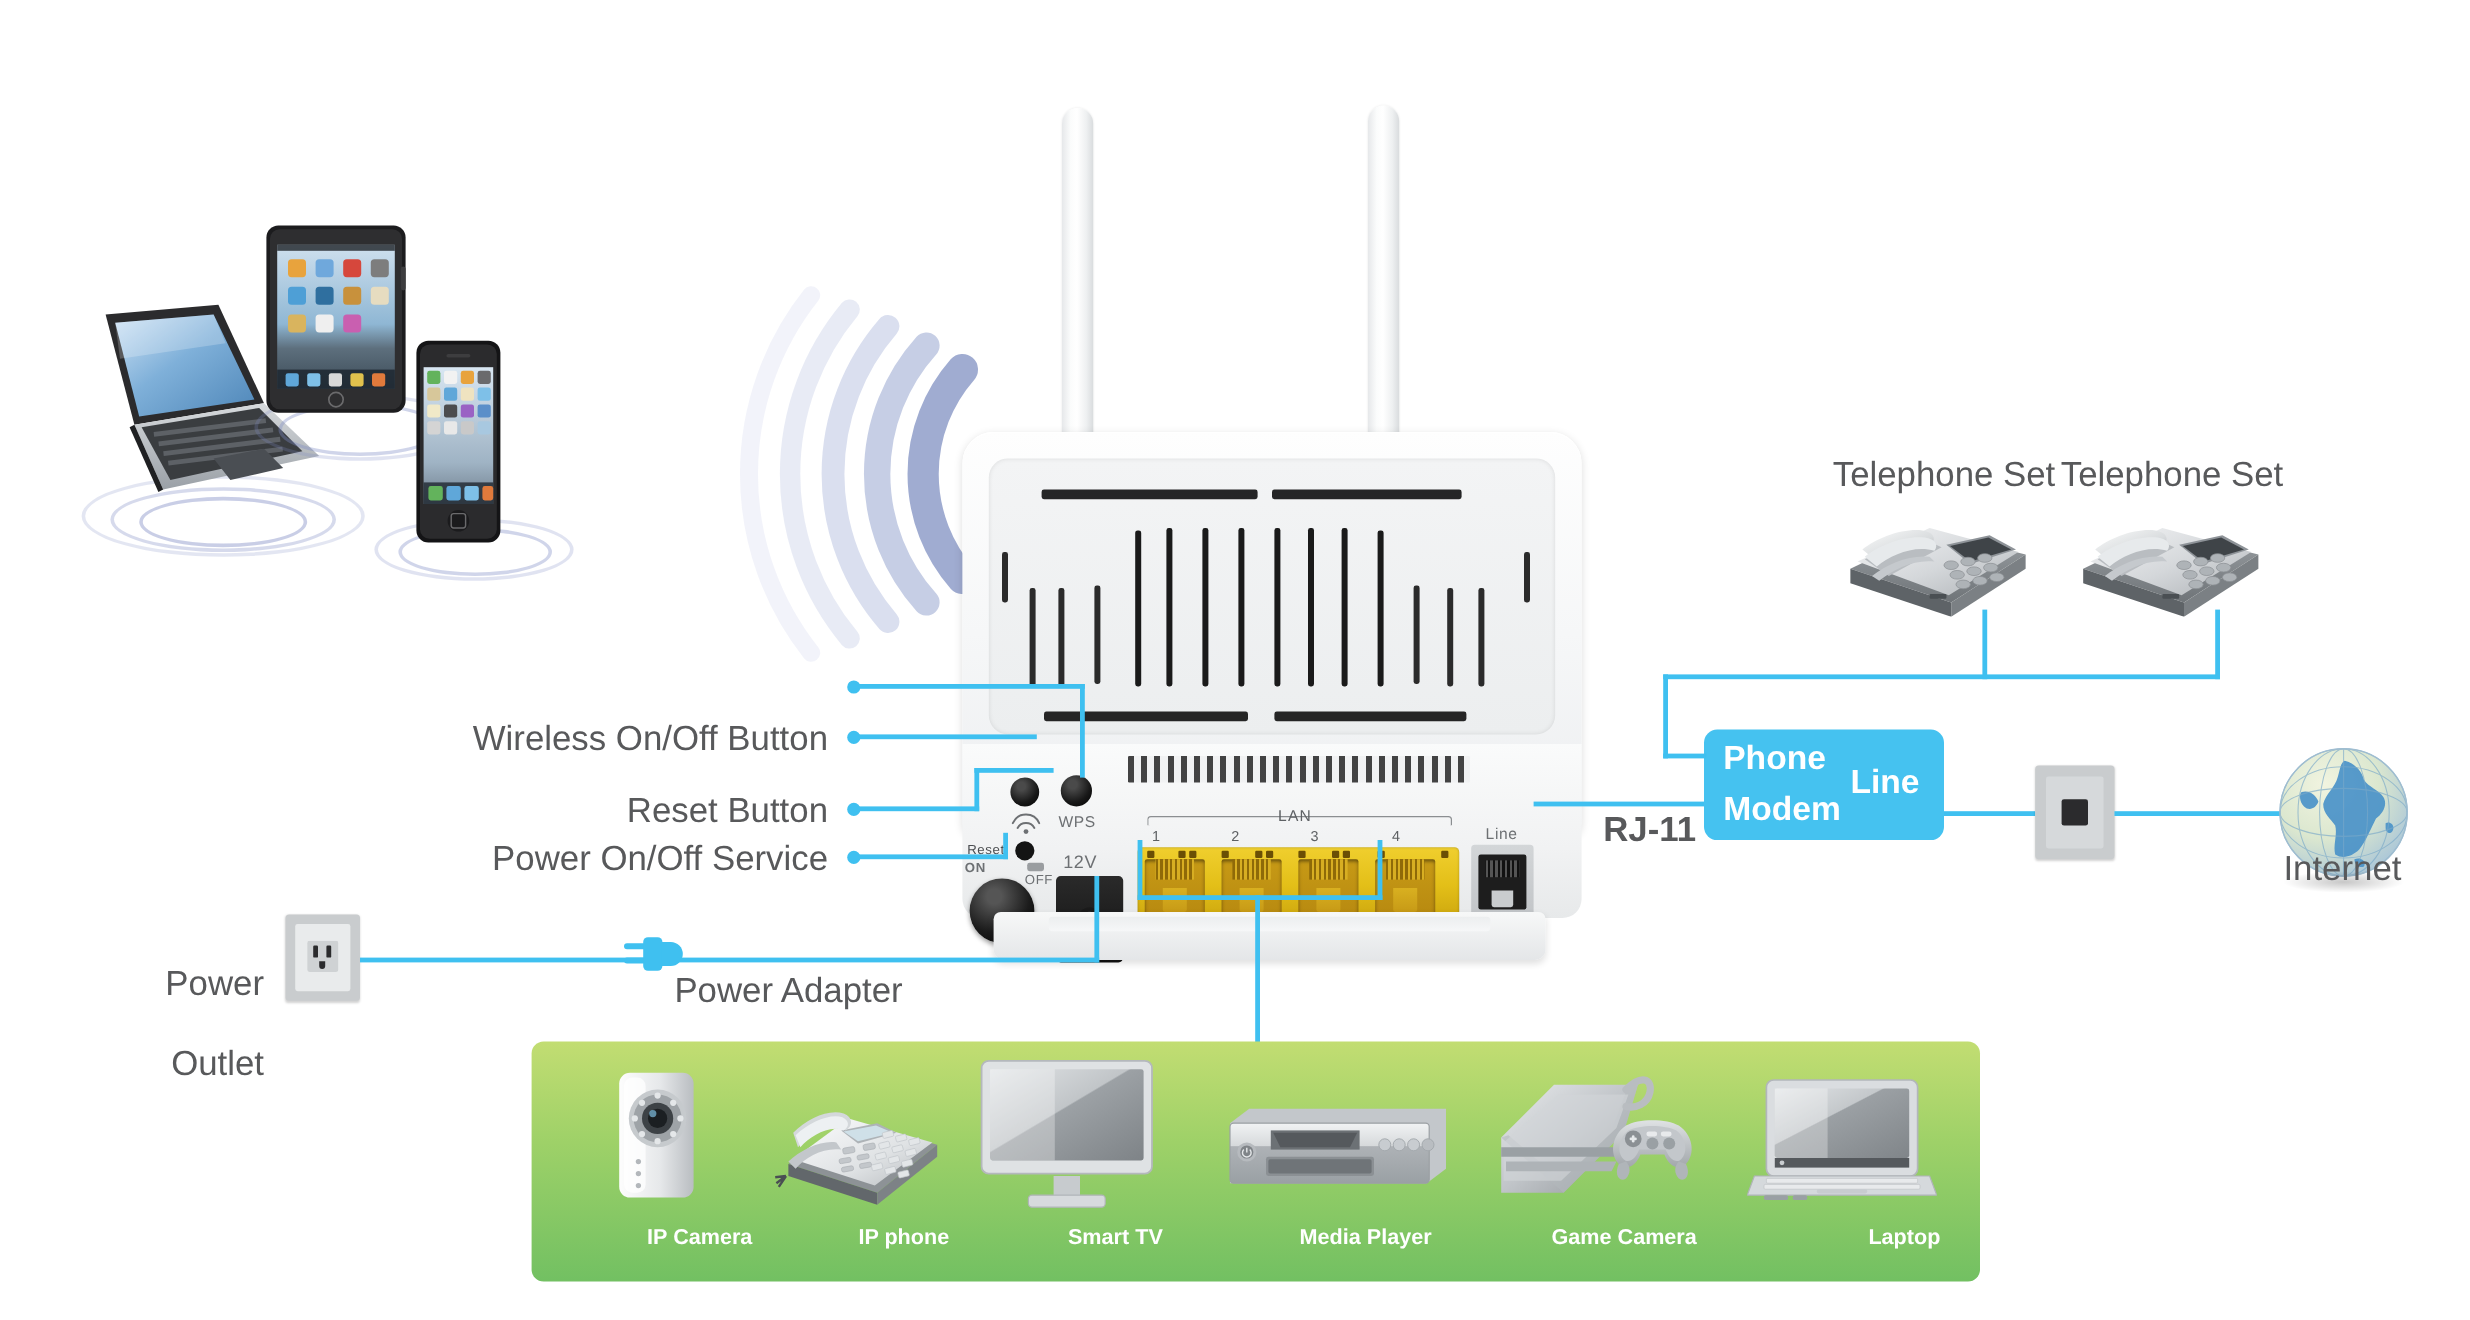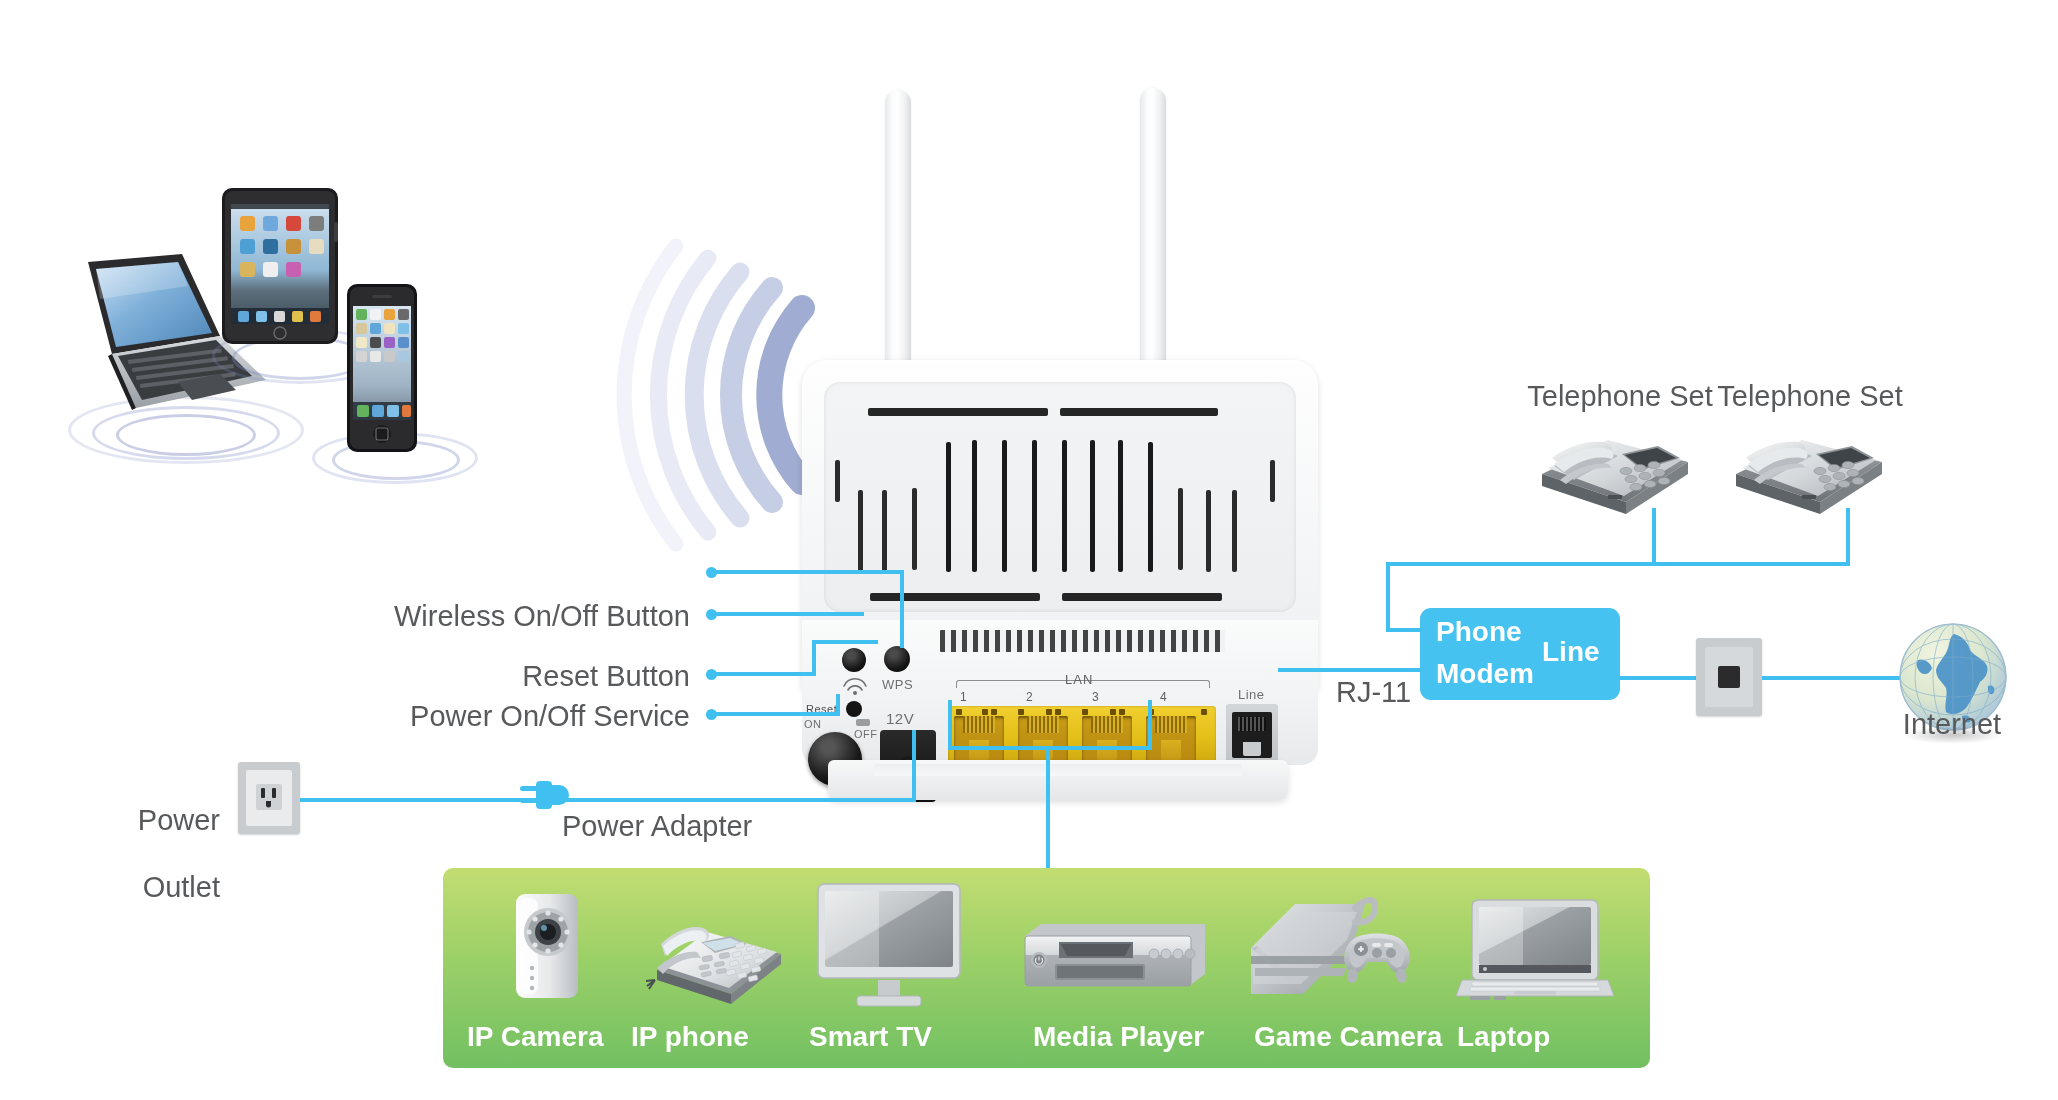--- a/index.html
+++ b/index.html
@@ -70,21 +70,21 @@
 
   
   #wifi-waves{position:absolute;left:540px;top:230px;width:290px;height:330px;}
 
   
   .ripple{position:absolute;border:3px solid rgba(126,139,196,.30);border-radius:50%;}
 
   
   #green-panel{position:absolute;left:443px;top:868px;width:1207px;height:200px;border-radius:10px;
       background:linear-gradient(180deg,#c2dd72 0%,#9ed168 42%,#72c062 100%);}
-  .dev-label{position:absolute;color:#ffffff;font-size:28px;font-weight:bold;text-align:left;white-space:nowrap;}
+  .dev-label{position:absolute;color:#ffffff;font-size:18px;font-weight:bold;text-align:right;white-space:nowrap;}
 
   
   #splitter{position:absolute;left:1420px;top:608px;width:200px;height:92px;border-radius:11px;background:#45c2f0;}
   .sp-t{position:absolute;color:#fff;font-weight:bold;font-size:28px;white-space:nowrap;}
 
   
   .outlet{position:absolute;background:#c9ccce;border-radius:3px;box-shadow:0 1px 2px rgba(0,0,0,.18);}
   .outlet-in{position:absolute;background:#e9ebec;}
   .shadow-el{position:absolute;border-radius:50%;background:radial-gradient(ellipse at center,rgba(0,0,0,.22) 0%,rgba(0,0,0,0) 70%);}
 </style>
@@ -280,21 +280,21 @@
           <path d="M8,14 A8,8 0 0 1 22,14"></path>
         </g>
         <circle cx="15" cy="17" r="2" fill="#6d7073"></circle>
       </svg>
     </div>
     <div class="rnd-btn" style="left:114px;top:586px;width:26px;height:26px;"></div>
     <div class="micro" style="left:112px;top:617px;font-size:13px;">WPS</div>
 
     <div class="micro b" style="left:36px;top:643px;">Reset</div>
     <div class="reset-btn" style="left:76px;top:641px;"></div>
-    <div class="micro" style="left:34px;top:658px;">ON</div>
+    <div class="micro" style="left:34px;top:658px;font-weight:bold;">ON</div>
     <div class="sw" style="left:86px;top:659px;"></div>
     <div class="micro" style="left:84px;top:668px;">OFF</div>
     <div class="big-knob" style="left:38px;top:672px;"></div>
 
     <div class="micro" style="left:116px;top:650px;font-size:15px;">12V</div>
     <div class="pwr-jack" style="left:110px;top:670px;"></div>
 
     <div class="brkt" style="left:186px;top:620px;width:252px;"></div>
     <div class="lan-word" style="left:295px;top:612px;">LAN</div>
     <div class="num" style="left:190px;top:630px;">1</div>
@@ -378,21 +378,21 @@
   <div class="v-line" style="left:912px;top:730px;height:72px;"></div>
 
   <div class="lbl" style="left:562px;top:810px;">Power Adapter</div>
 
   <div class="v-line" style="left:948px;top:700px;height:50px;"></div>
   <div class="v-line" style="left:1148px;top:700px;height:50px;"></div>
   <div class="h-line" style="left:948px;top:746px;width:204px;"></div>
   <div class="v-line" style="left:1046px;top:746px;height:124px;"></div>
 
   <div class="h-line" style="left:1278px;top:668px;width:150px;"></div>
-  <div class="lbl" style="left:1336px;top:676px;">RJ-11</div>
+  <div class="lbl" style="left:1336px;top:676px;font-weight:bold;">RJ-11</div>
 
   <div id="splitter">
     <div class="sp-t" style="left:16px;top:8px;">Phone</div>
     <div class="sp-t" style="left:16px;top:50px;">Modem</div>
     <div class="sp-t" style="left:122px;top:28px;">Line</div>
   </div>
 
   <div class="h-line" style="left:1386px;top:628px;width:36px;"></div>
   <div class="v-line" style="left:1386px;top:562px;height:70px;"></div>
   <div class="h-line" style="left:1386px;top:562px;width:464px;"></div>

